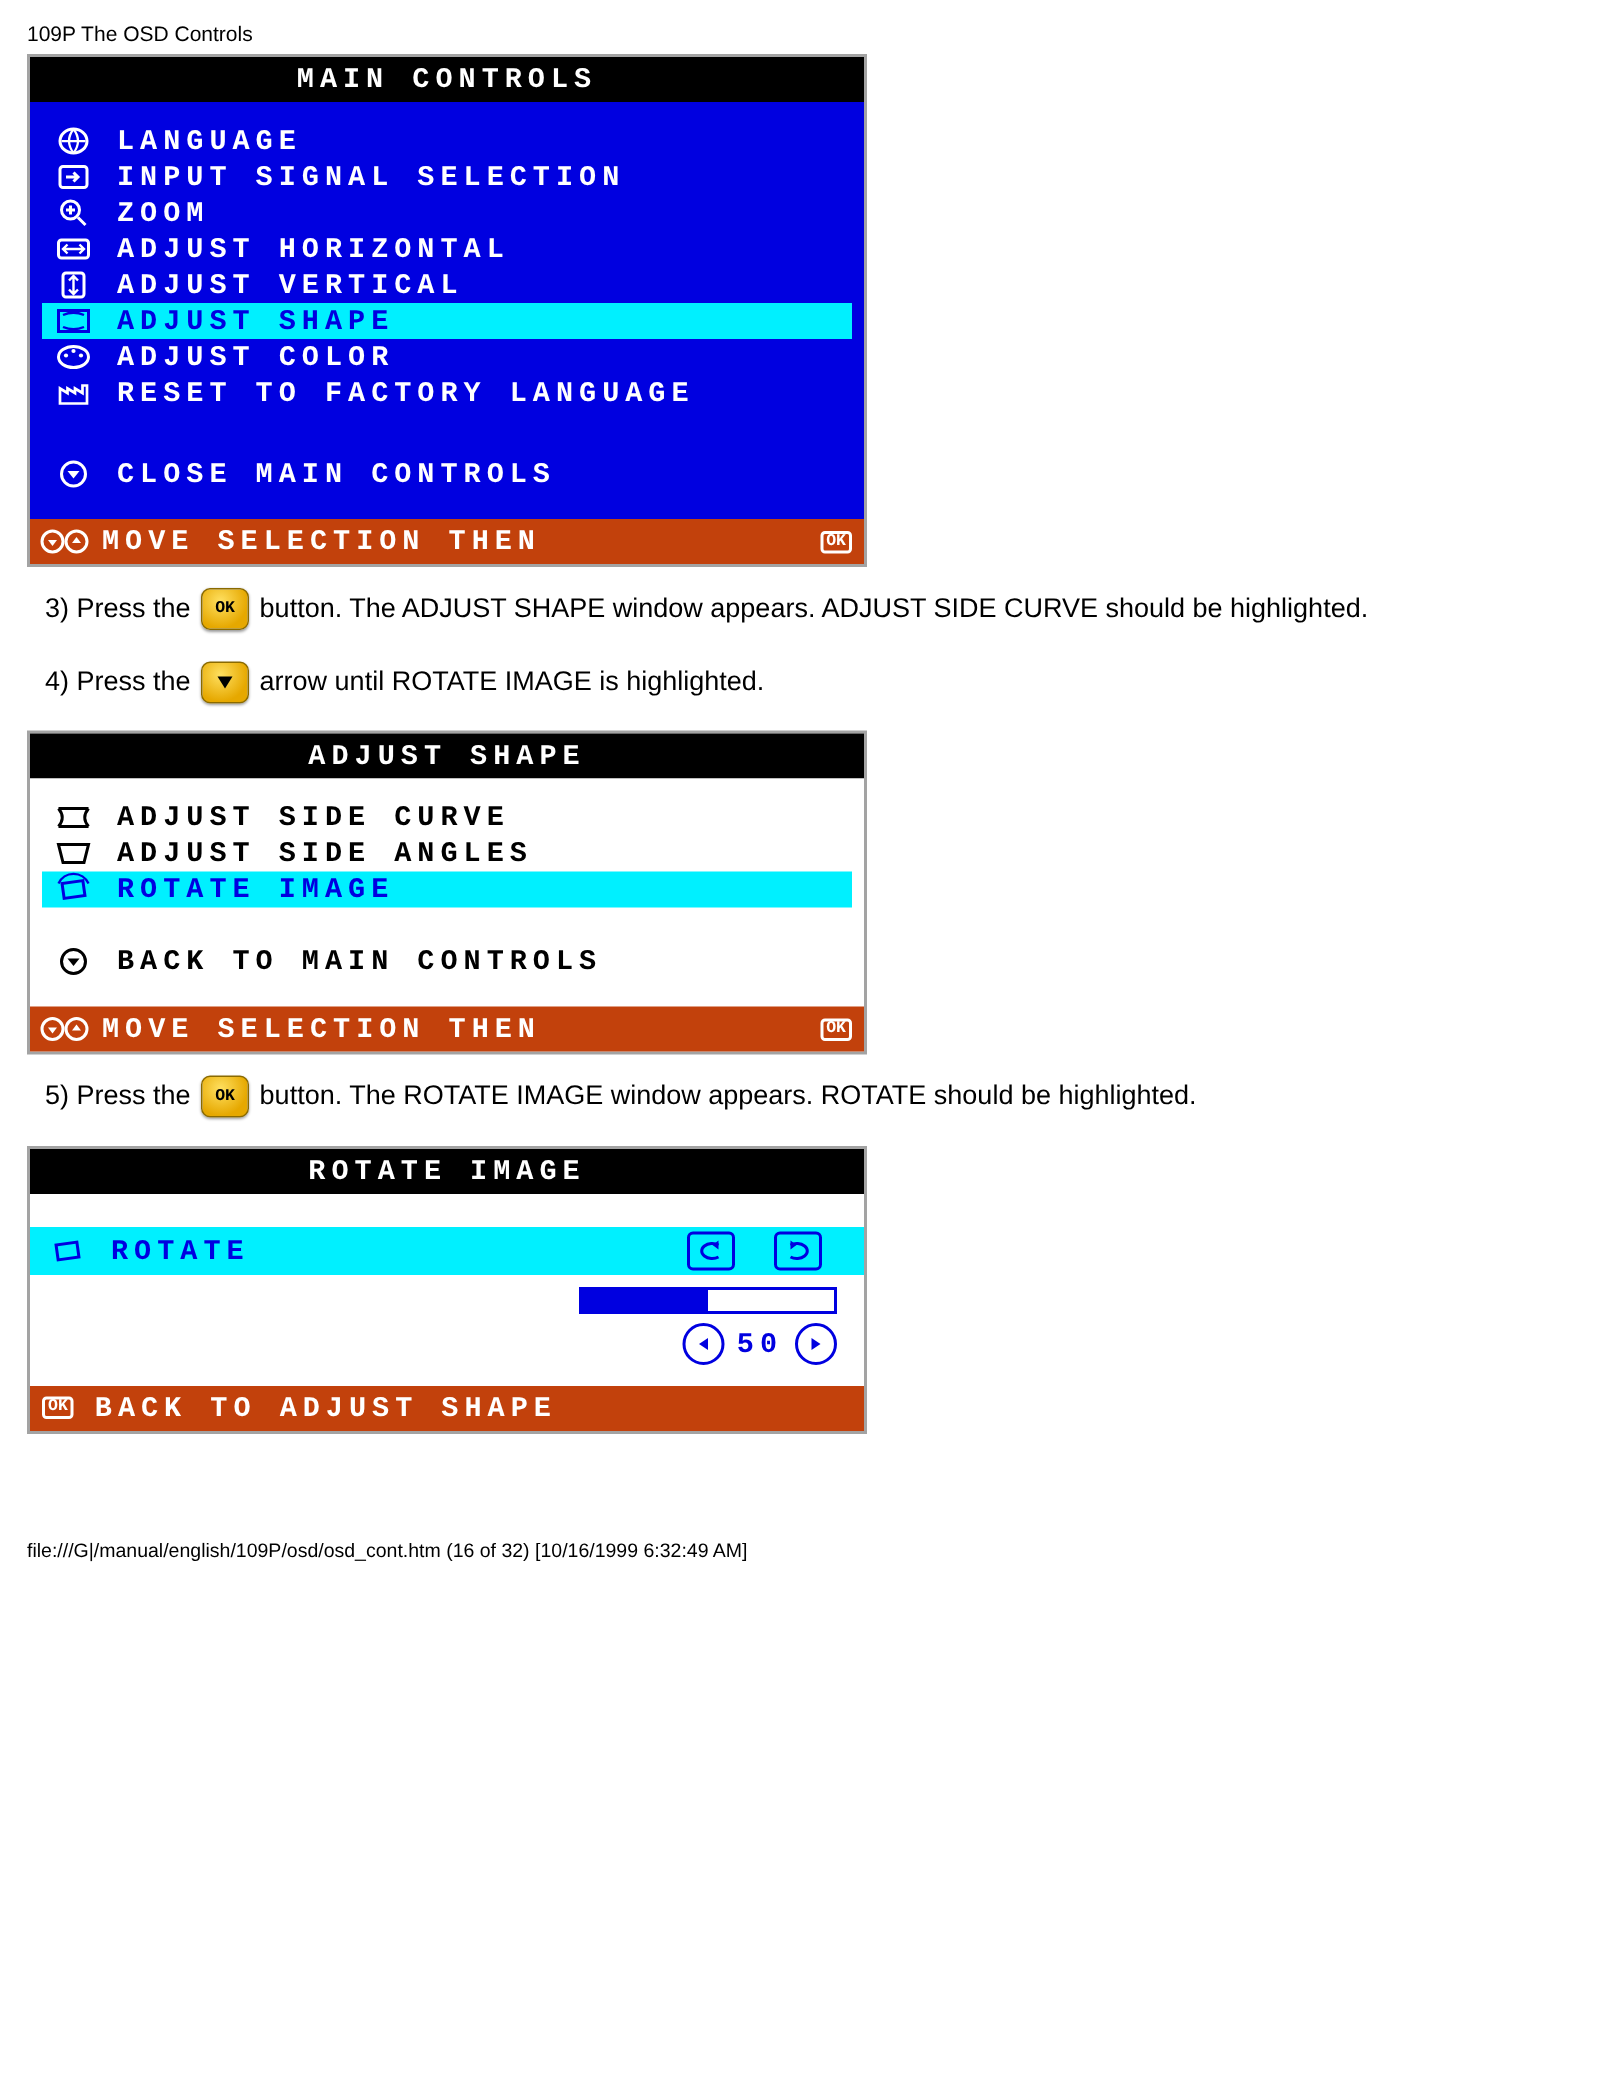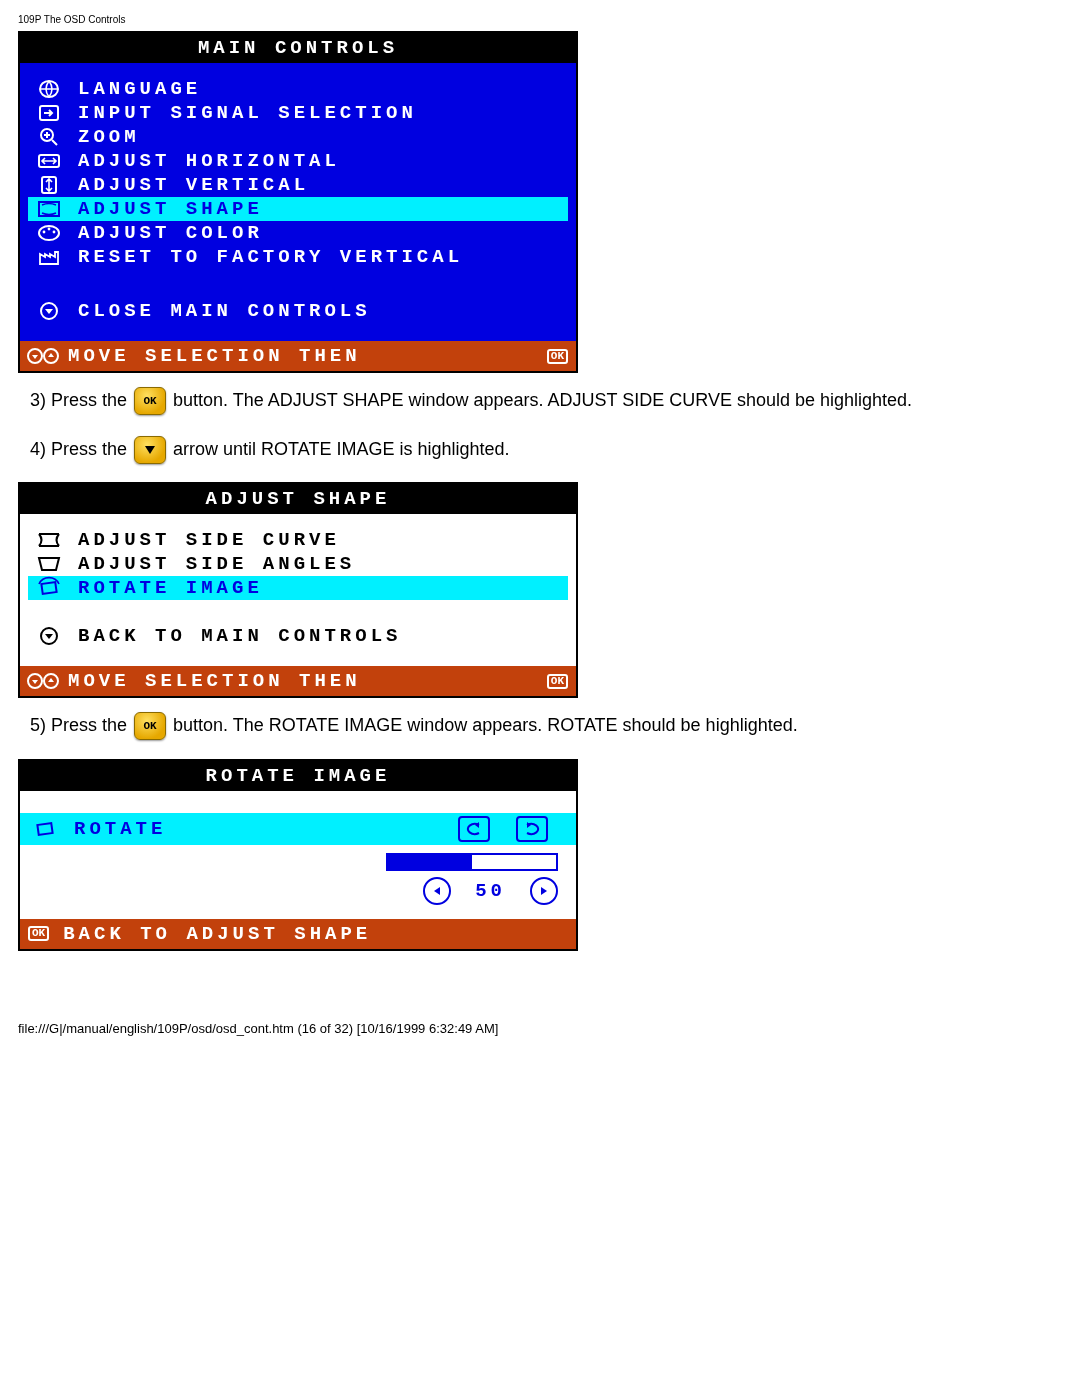--- a/index.html
+++ b/index.html
@@ -5,26 +5,26 @@
   body {
     font-family: Arial, Helvetica, sans-serif;
     font-size: 18px;
     color: #000;
     background: #fff;
     margin: 0;
     padding: 14px 18px;
     width: 1044px;
   }
   .page-header {
-    font-size: 10px;
+    font-size: 14px;
     margin-bottom: 6px;
   }
   .osd-box {
     width: 556px;
-    border: 2px solid #000000;
+    border: 2px solid #a3a3a3;
     font-family: "Courier New", monospace;
     font-weight: bold;
     letter-spacing: 4px;
     font-size: 19px;
     margin-bottom: 12px;
   }
   .osd-title {
     background: #000;
     color: #fff;
     text-align: center;
@@ -142,21 +142,21 @@
   .rot-bar-fill {
     position: absolute;
     top: 0; left: 0; bottom: 0;
     width: 50%;
     background: #0000e0;
   }
   .rot-value-row {
     display: flex;
     align-items: center;
     justify-content: flex-end;
-    gap: 24px;
+    gap: 8px;
     padding: 2px 18px 8px 0;
     color: #0000e0;
   }
   .rot-arrow {
     width: 24px;
     height: 24px;
     border: 2px solid #0000e0;
     border-radius: 50%;
     display: flex;
     align-items: center;
@@ -241,21 +241,21 @@
           </svg>
       </span>
       <span>ADJUST COLOR</span>
     </div>
     <div class="osd-row">
       <span class="osd-icon">
         <svg width="24" height="18" viewBox="0 0 24 18">
             <path d="M3 16 V6 L8 9 V6 L13 9 V6 L18 9 V4 H21 V16 Z" fill="none" stroke="#fff" stroke-width="1.8"></path>
           </svg>
       </span>
-      <span>RESET TO FACTORY VERTICAL</span>
+      <span>RESET TO FACTORY LANGUAGE</span>
     </div>
     <div class="osd-spacer"></div>
     <div class="osd-row">
       <span class="osd-icon">
         <svg width="20" height="20" viewBox="0 0 20 20">
             <circle cx="10" cy="10" r="8" fill="none" stroke="#fff" stroke-width="2"></circle>
             <path d="M6 8 L10 13 L14 8 Z" fill="#fff"></path>
           </svg>
       </span>
       <span>CLOSE MAIN CONTROLS</span>

